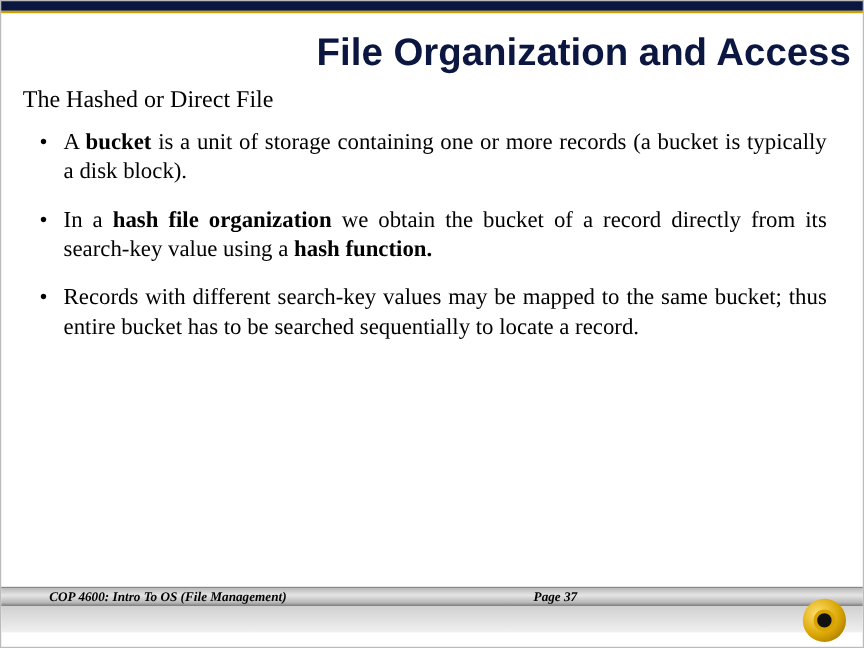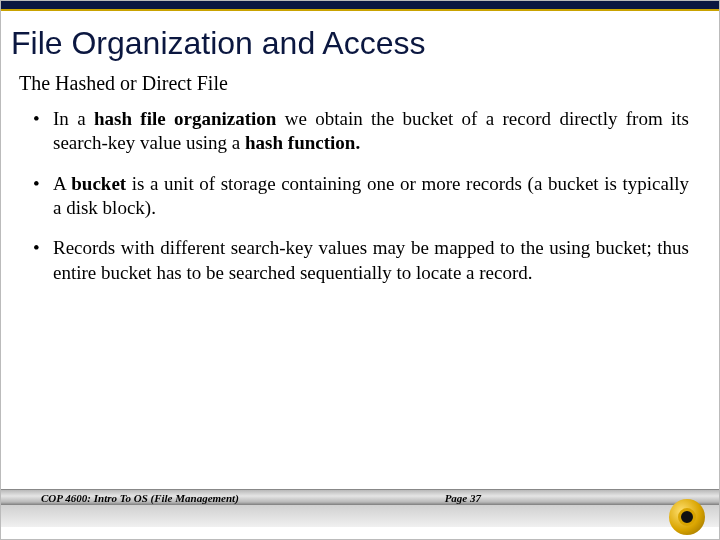--- a/index.html
+++ b/index.html
@@ -6,25 +6,25 @@
   html, body { width: 720px; height: 540px; font-family: "Times New Roman", Times, serif; background: #fff; }
   .slide {
     width: 720px; height: 540px;
     display: flex; flex-direction: column;
     border: 1px solid #bbb;
   }
   .top-bar { height: 8px; background: #0b1740; }
   .gold-line { height: 2px; background: #c9a200; }
   .title {
     font-size: 32px;
-    text-align: left;
+    text-align: right;
     color: #0b1740;
     font-family: Arial, Helvetica, sans-serif;
     padding: 14px 10px 6px;
-    font-weight: 400;
+    font-weight: 700;
   }
   .subtitle {
     font-size: 20px;
     padding: 4px 18px 8px;
   }
   .content {
     flex: 1;
     padding: 4px 30px 0 30px;
     font-size: 19px;
     line-height: 1.28;
@@ -84,27 +84,27 @@
   <div class="top-bar"></div>
   <div class="gold-line"></div>
 
   <h1 class="title">File Organization and Access</h1>
 
   <div class="subtitle">The Hashed or Direct File</div>
 
   <div class="content">
     <ul>
       <li>
+        <span>A </span><span class="bold">bucket</span><span> is a unit of storage containing one or more records (a bucket is typically a disk block).</span>
+      </li>
+      <li>
         <span>In a </span><span class="bold">hash file organization</span><span> we obtain the bucket of a record directly from its search-key value using a </span><span class="bold">hash function.</span>
       </li>
       <li>
-        <span>A </span><span class="bold">bucket</span><span> is a unit of storage containing one or more records (a bucket is typically a disk block).</span>
-      </li>
-      <li>
-        <span>Records with different search-key values may be mapped to the using bucket; thus entire bucket has to be searched sequentially to locate a record.</span>
+        <span>Records with different search-key values may be mapped to the same bucket; thus entire bucket has to be searched sequentially to locate a record.</span>
       </li>
     </ul>
   </div>
 
   <div class="footer-wrap">
     <div class="grad">
       <div class="f-left">COP 4600: Intro To OS  (File Management)</div>
       <div class="f-mid">Page 37</div>
     </div>
     <div class="foot-bottom"></div>

